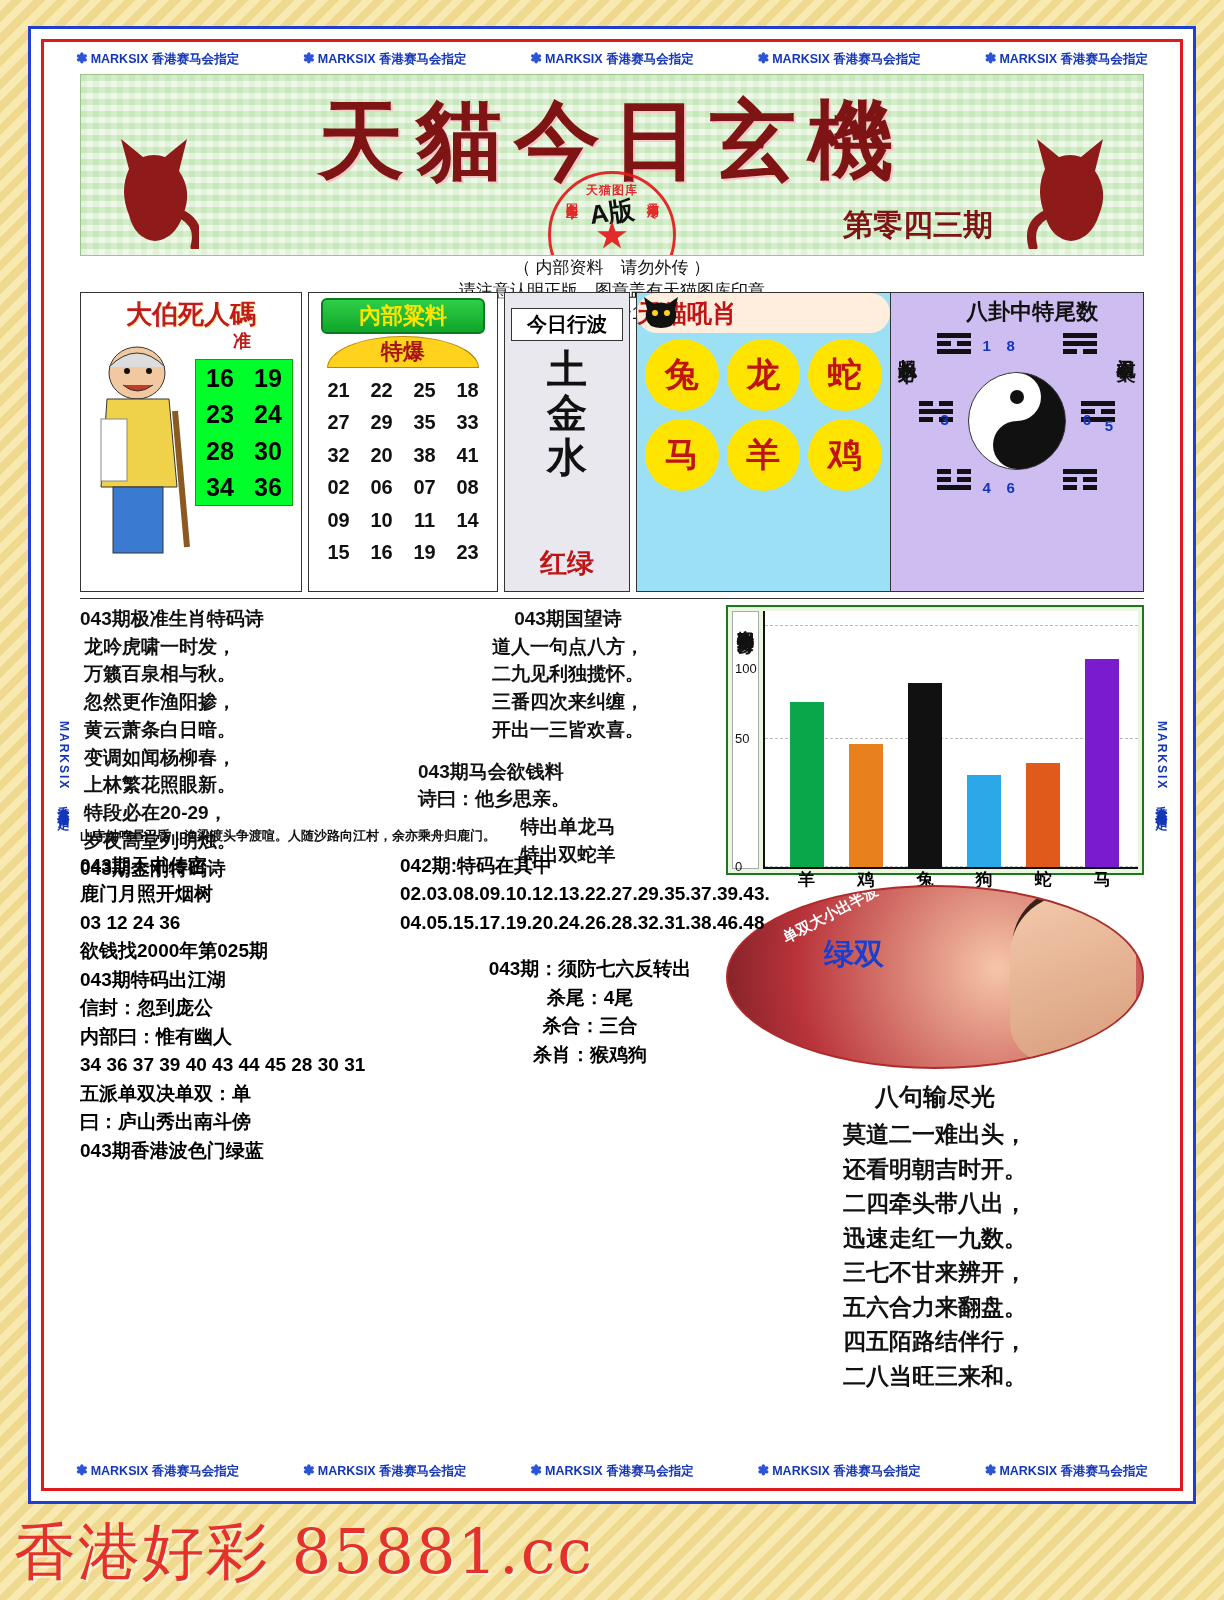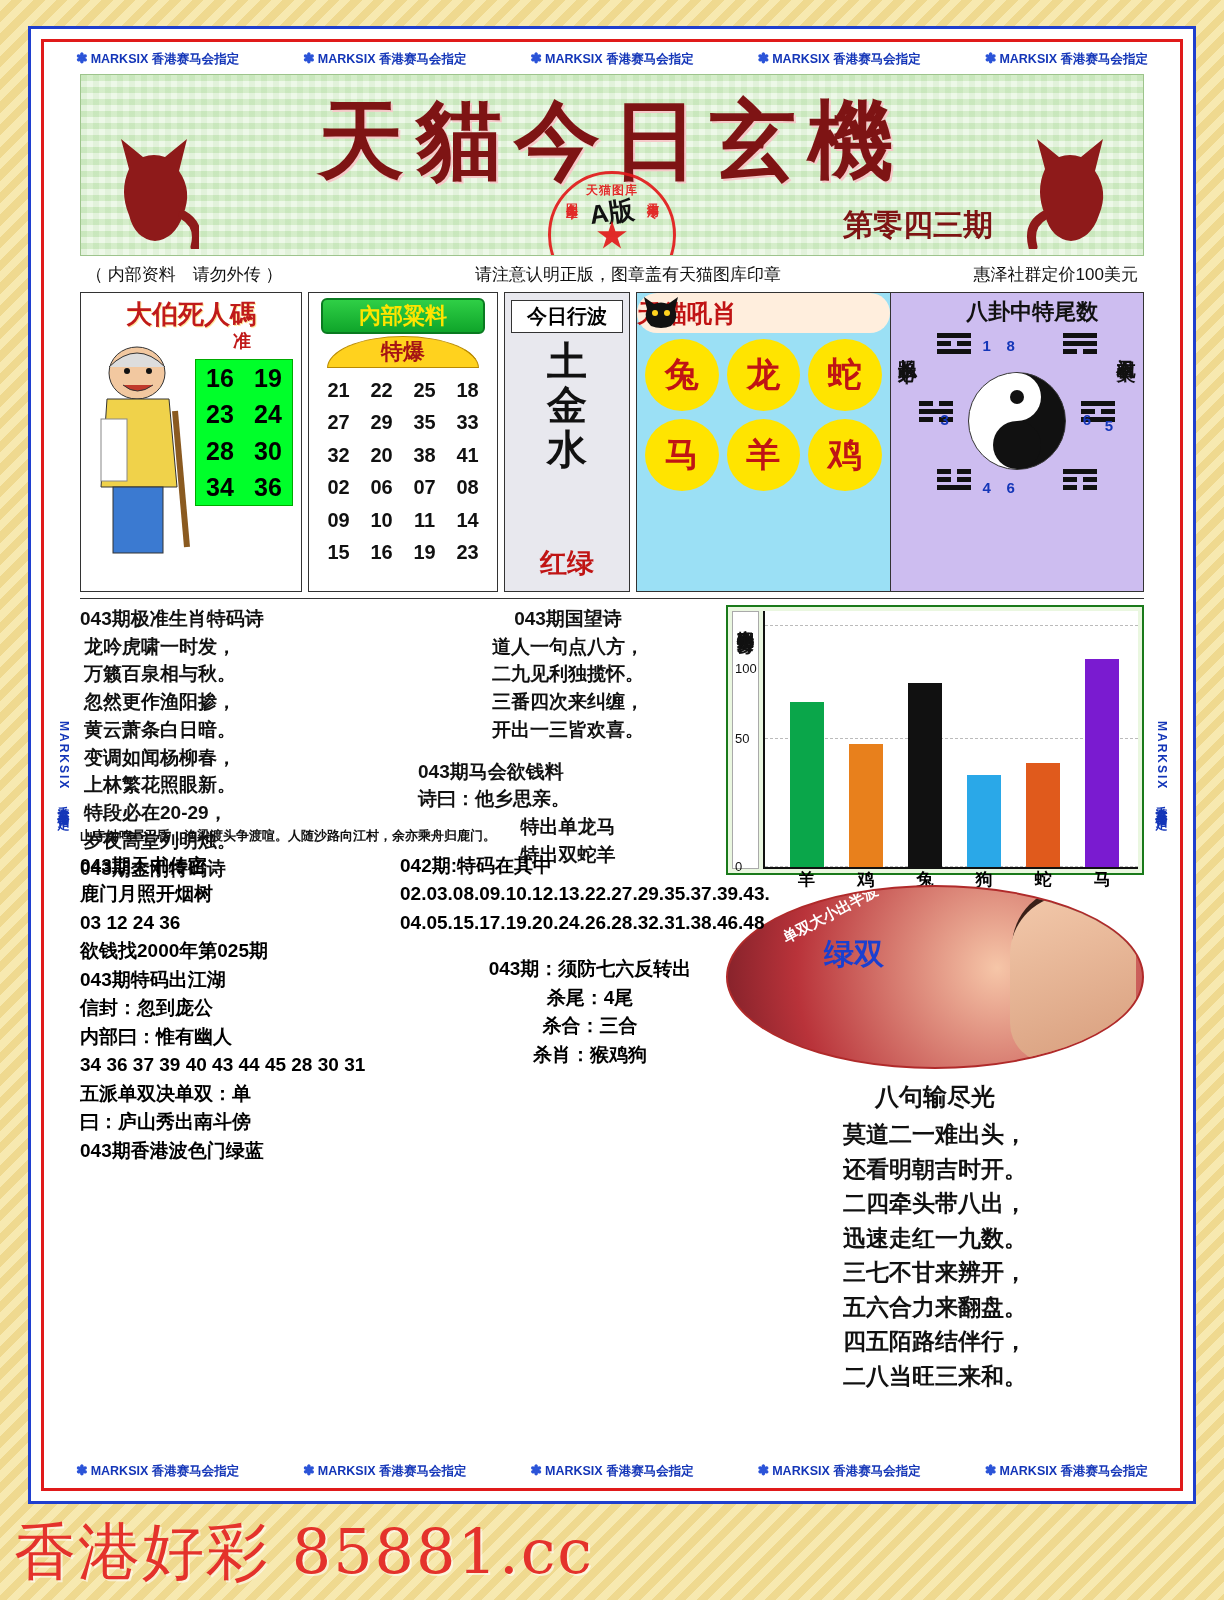--- a/index.html
+++ b/index.html
@@ -99,20 +99,21 @@
   .abanner{
     position:absolute;left:50%;top:120px;transform:translateX(-50%) rotate(-8deg);
     font-size:26px;font-weight:bold;color:#111;
   }
 
   .notice{
     height:36px;display:flex;align-items:center;
     font-size:17px;color:#111;
     padding:0 6px;
     justify-content:space-between;
+    flex-direction:column;
   }
   .notice span{white-space:nowrap;}
 
   
   .boxrow{display:flex;gap:6px;height:300px;}
   .bx{border:1px solid #333;box-sizing:border-box;position:relative;overflow:hidden;}
 
   .bx1{width:222px;background:#fff;}
   .bx1 .hd{
     text-align:center;font-size:26px;font-weight:bold;color:#c01a1a;
@@ -146,21 +147,21 @@
   }
   .numtable{
     margin:6px auto 0;width:172px;
     font-size:20px;font-weight:bold;color:#111;
     display:grid;grid-template-columns:repeat(4,1fr);
     text-align:center;line-height:1.62;
   }
 
   .bx3{width:126px;background:#e8e8ee;}
   .bx3 .hd{
-    margin:7px 6px 0;border:1px solid #333;background:#fff;
+    margin:15px 6px 0;border:1px solid #333;background:#fff;
     text-align:center;font-size:20px;font-weight:bold;padding:2px 0;
   }
   .bx3 .big{
     margin-top:6px;text-align:center;font-size:40px;font-weight:bold;
     font-family:"DejaVu Serif",serif;line-height:1.1;color:#111;
   }
   .bx3 .foot{
     position:absolute;bottom:10px;left:0;right:0;text-align:center;
     font-size:27px;font-weight:bold;color:#c01414;
   }

